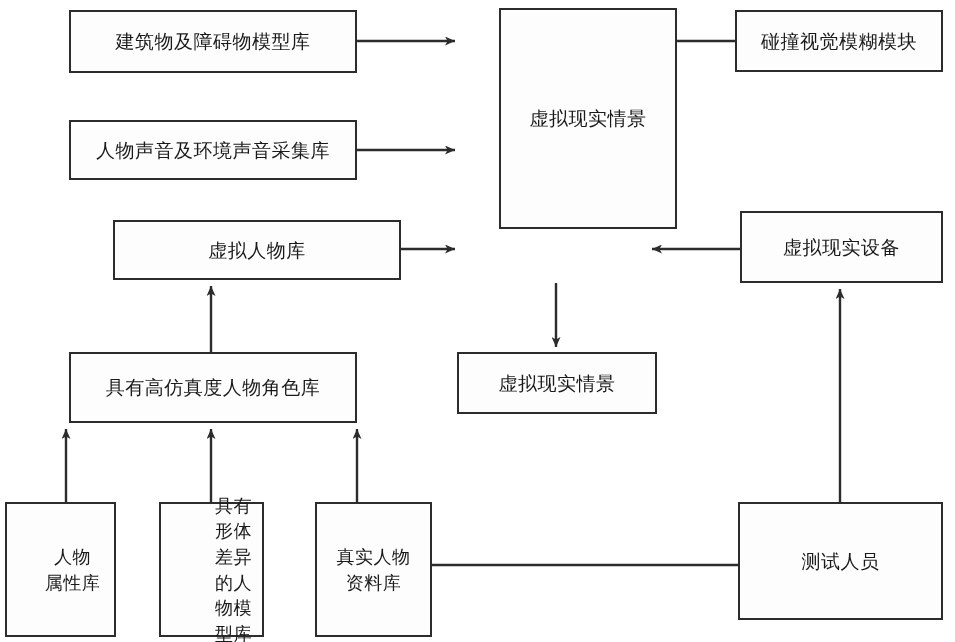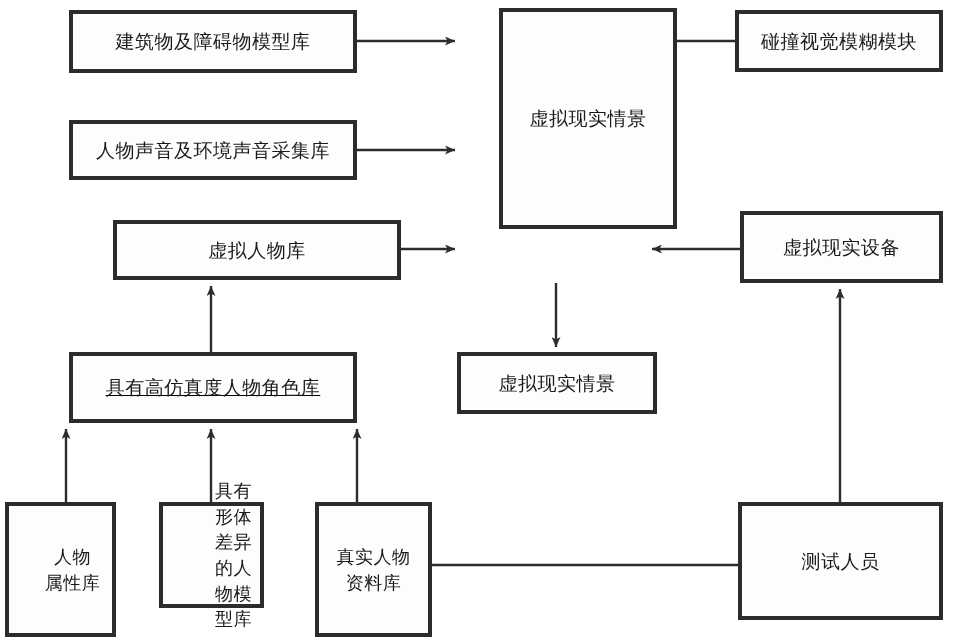--- a/index.html
+++ b/index.html
@@ -11,21 +11,21 @@
     position: relative;
     width: 955px;
     height: 642px;
     background: #ffffff;
     font-family: "DejaVu Sans", "Liberation Sans", sans-serif;
     overflow: hidden;
   }
   .node {
     position: absolute;
     box-sizing: border-box;
-    border: 4px solid #22c55e;
+    border: 2px solid #22c55e;
     background: #fdfdfd;
     display: flex;
     align-items: center;
     justify-content: center;
     text-align: center;
   }
   .node-label {
     font-size: 19px;
     line-height: 1.42;
     color: #1a1a1a;
@@ -81,28 +81,28 @@
   <div id="node-layer">
       <div class="node" style="left: 69px; top: 10px; width: 288px; height: 63px; border-color: rgb(44, 44, 44);">
         <span class="node-label">建筑物及障碍物模型库</span>
       </div>
       <div class="node" style="left: 69px; top: 120px; width: 288px; height: 60px; border-color: rgb(44, 44, 44);">
         <span class="node-label">人物声音及环境声音采集库</span>
       </div>
       <div class="node" style="left: 69px; top: 220px; width: 288px; height: 60px; border-color: rgb(44, 44, 44); margin-left: 44px;">
         <span class="node-label">虚拟人物库</span>
       </div>
-      <div class="node" style="left: 69px; top: 352px; width: 288px; height: 71px; border-color: rgb(44, 44, 44); text-decoration: underline;">
+      <div class="node" style="left: 69px; top: 352px; width: 288px; height: 71px; border-color: rgb(44, 44, 44);">
         <span class="node-label">具有高仿真度人物角色库</span>
       </div>
       <div class="node" style="left: 5px; top: 502px; width: 111px; height: 135px; border-color: rgb(44, 44, 44); padding-left: 24px;">
         <span class="node-label small">人物
 属性库</span>
       </div>
-      <div class="node" style="left: 159px; top: 502px; width: 105px; height: 106px; border-color: rgb(44, 44, 44); padding-left: 44px;">
+      <div class="node" style="left: 159px; top: 502px; width: 105px; height: 135px; border-color: rgb(44, 44, 44); padding-left: 44px;">
         <span class="node-label small">具有形体
 差异的人
 物模型库</span>
       </div>
       <div class="node" style="left: 299px; top: 502px; width: 117px; height: 135px; border-color: rgb(44, 44, 44); margin-left: 16px;">
         <span class="node-label small">真实人物
 资料库</span>
       </div>
       <div class="node" style="left: 467px; top: 8px; width: 178px; height: 221px; border-color: rgb(44, 44, 44); margin-left: 32px;">
         <span class="node-label">虚拟现实情景</span>

